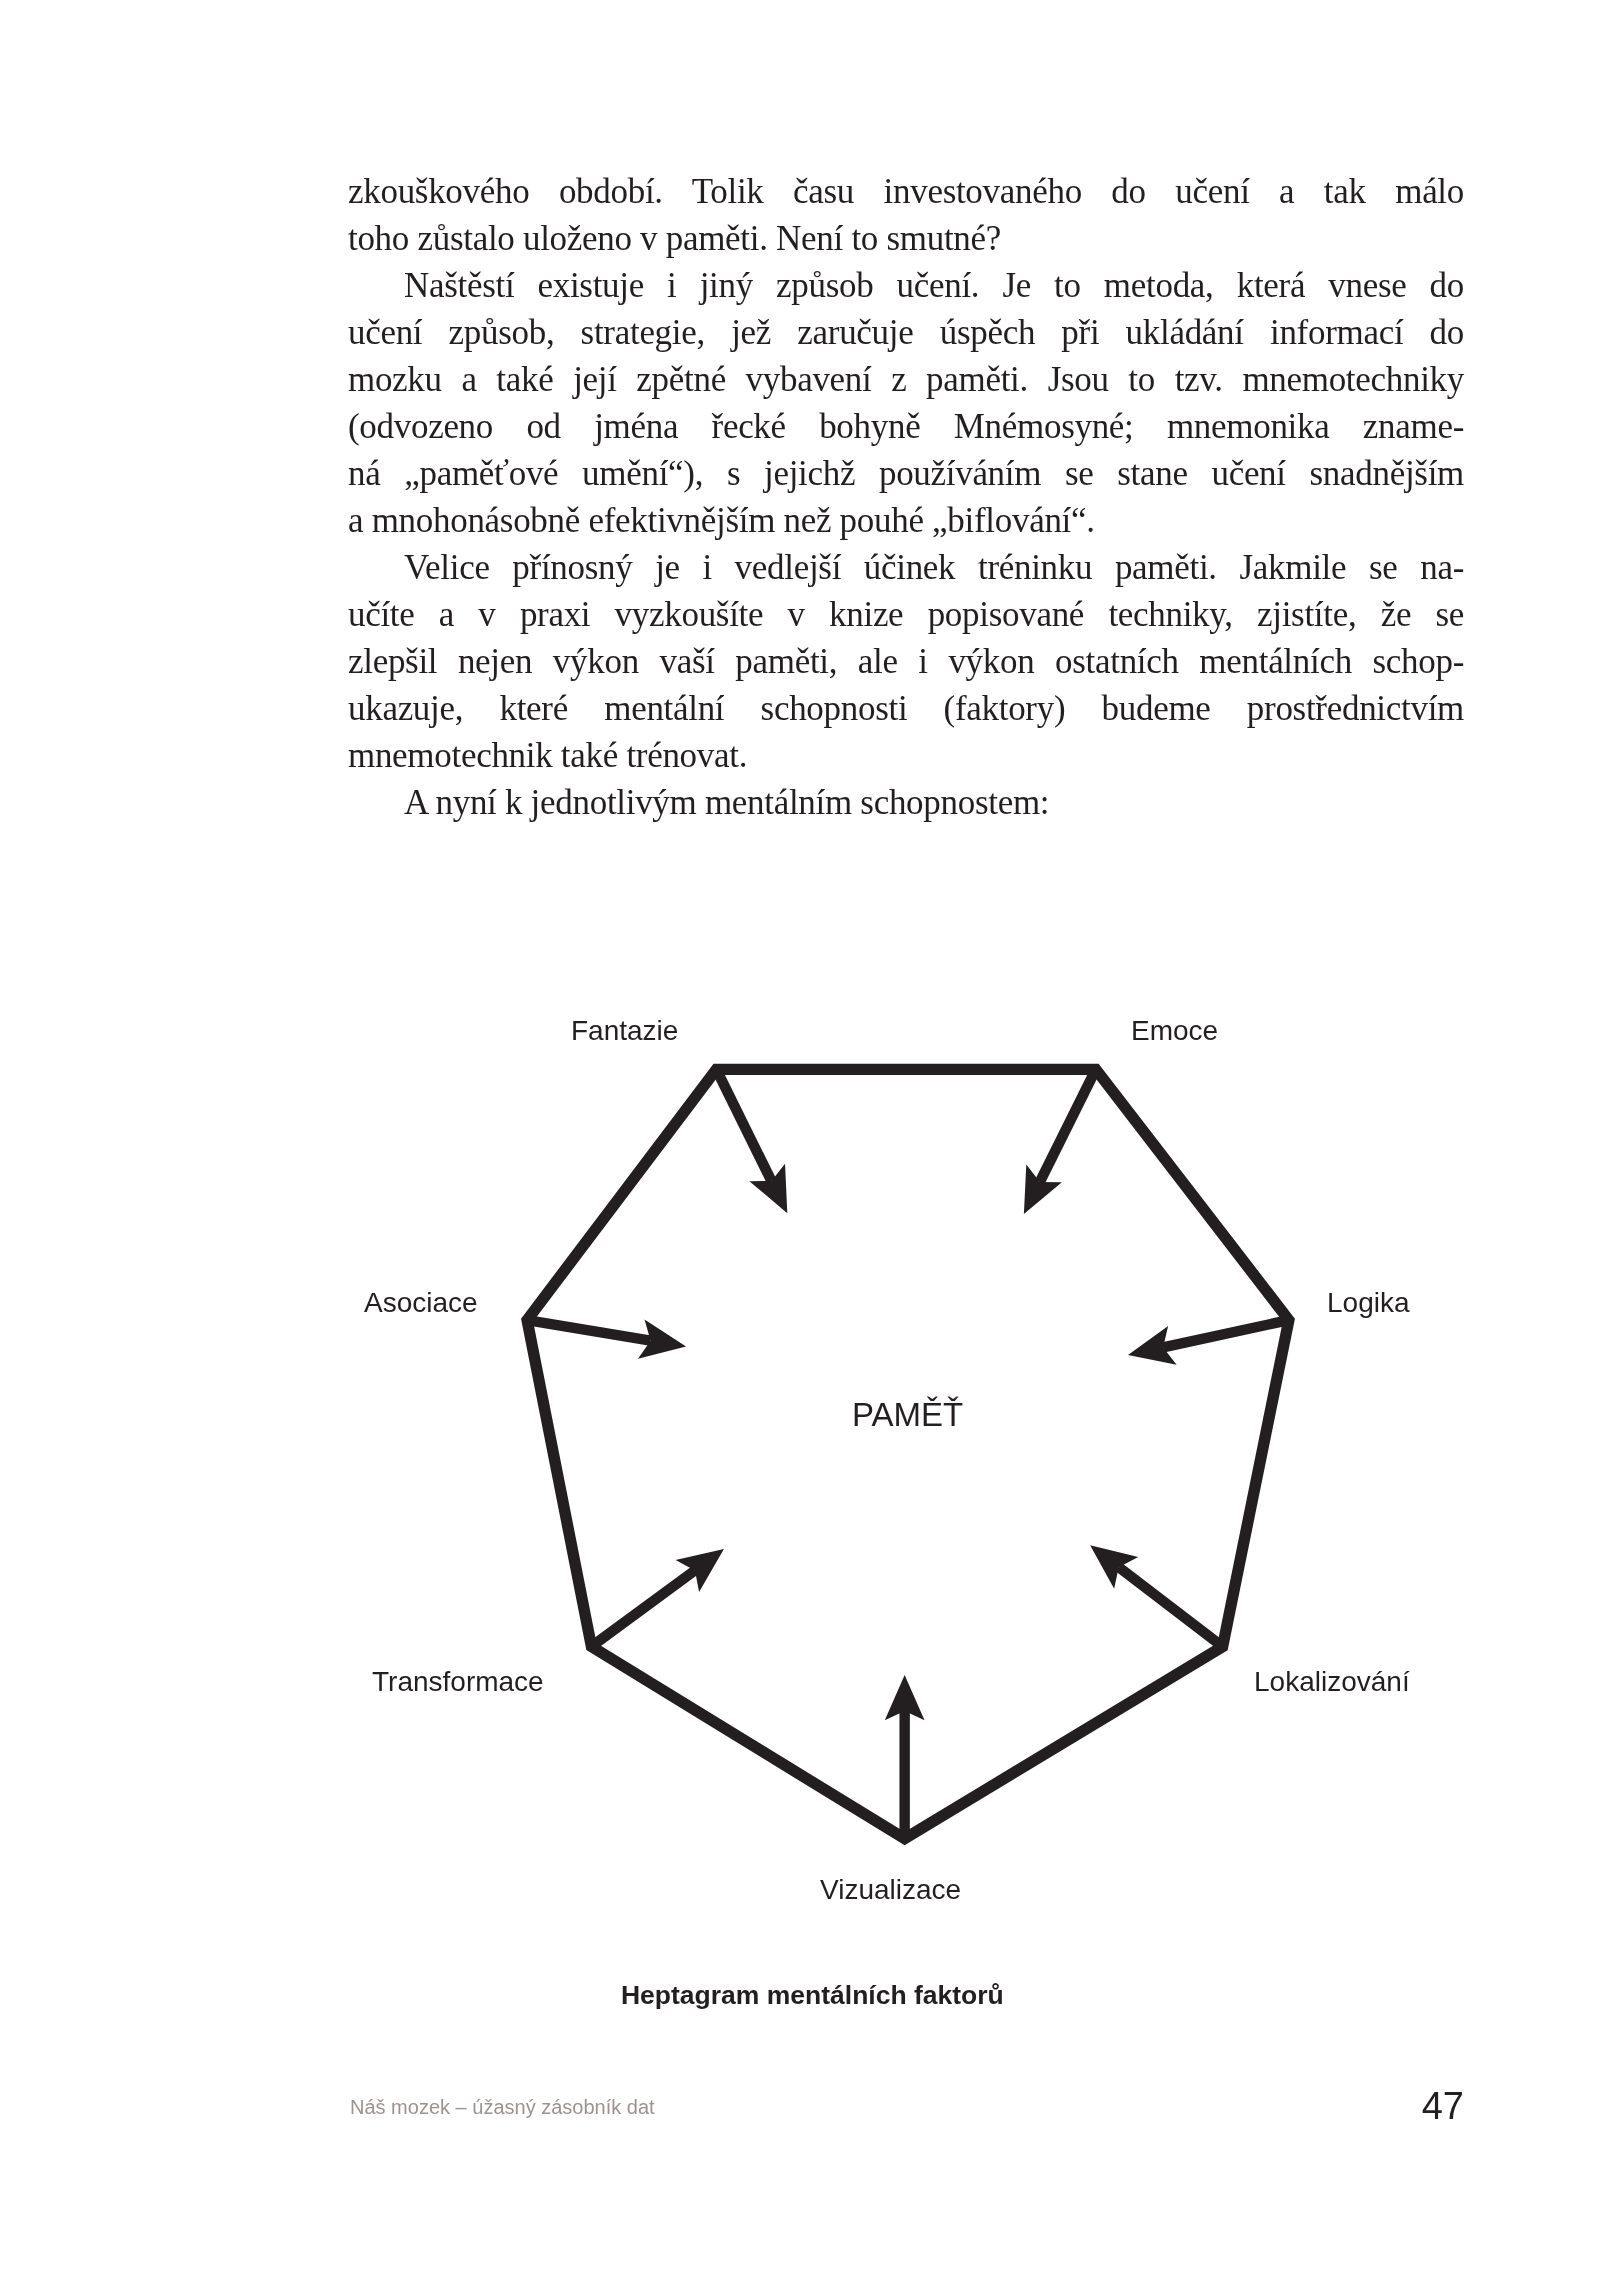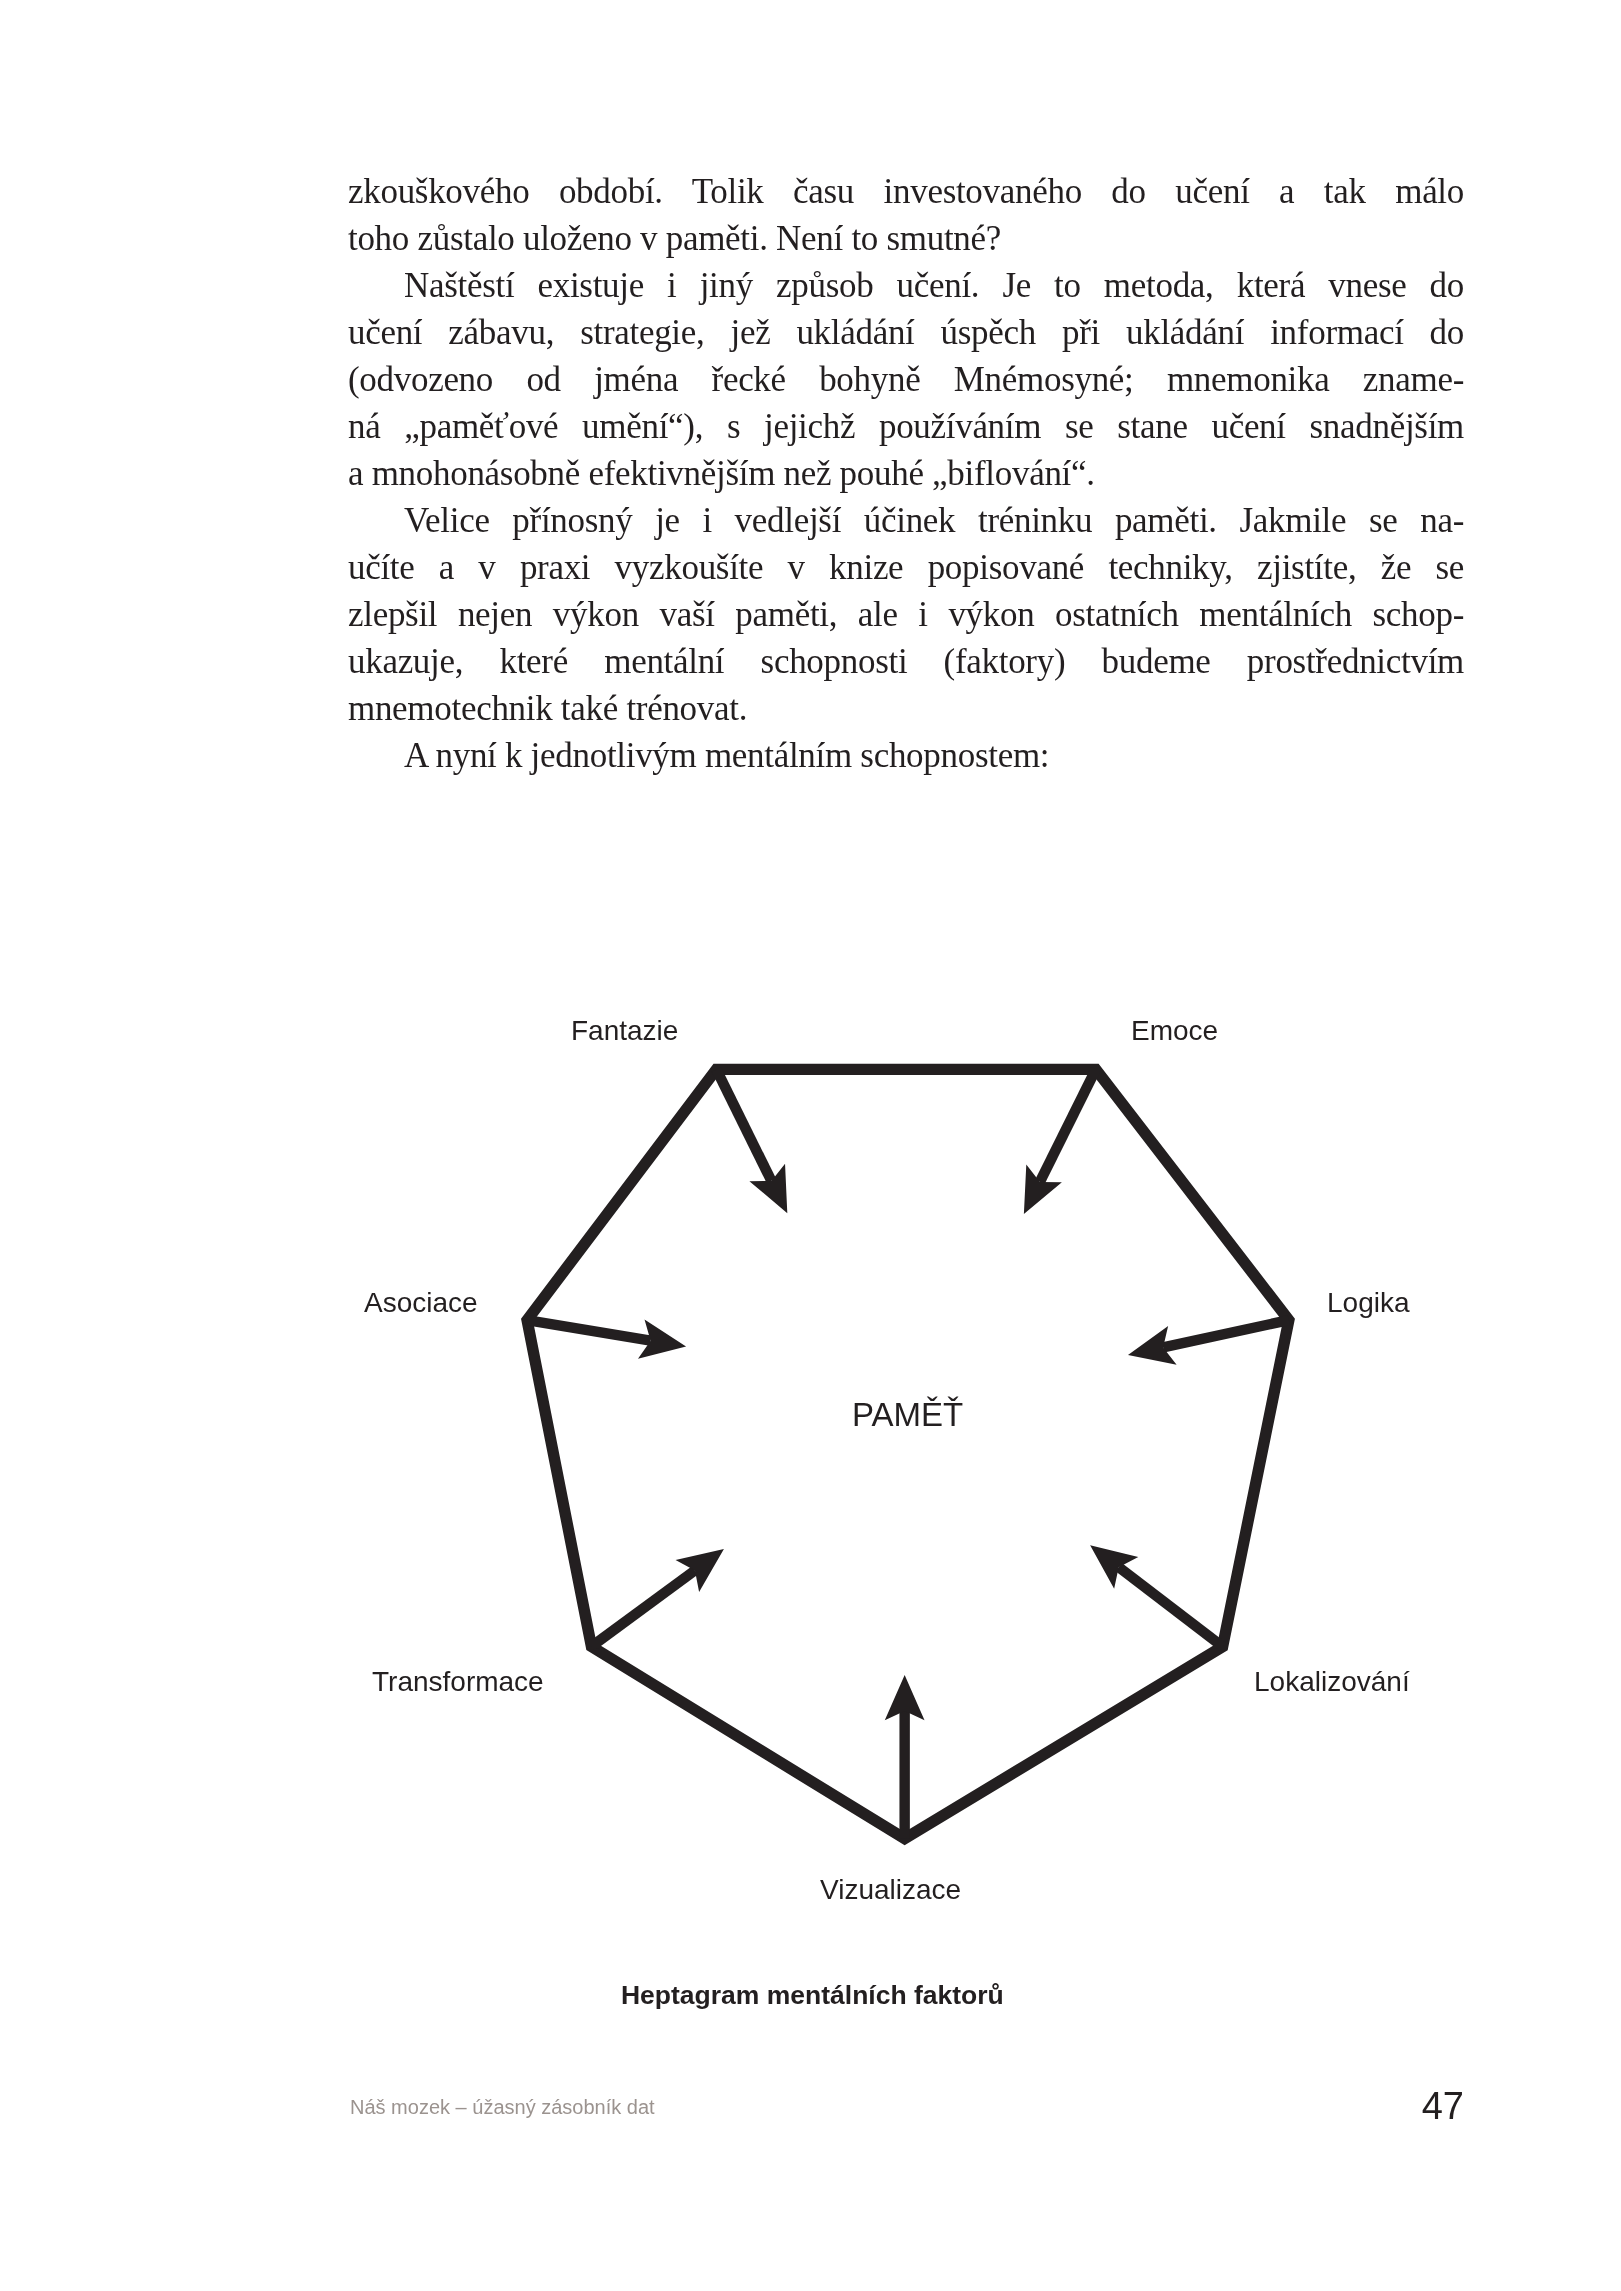--- a/index.html
+++ b/index.html
@@ -80,21 +80,22 @@
   </style>
 </head>
 <body>
 
 <div class="page">
 
   <div class="body-text">
     <span class="line last" style="text-align-last: justify;">zkouškového období. Tolik času investovaného do učení a tak málo</span>
     <span class="line last">toho zůstalo uloženo v paměti. Není to smutné?</span>
     <span class="line indent">Naštěstí existuje i jiný způsob učení. Je to metoda, která vnese do</span>
-    <span class="line">učení zábavu, strategie, jež ukládání úspěch při ukládání informací do</span>
+    <span class="line">učení způsob, strategie, jež zaručuje úspěch při ukládání informací do</span>
+    <span class="line">mozku a také její zpětné vybavení z paměti. Jsou to tzv. mnemotechniky</span>
     <span class="line">(odvozeno od jména řecké bohyně Mnémosyné; mnemonika zname-</span>
     <span class="line">ná „paměťové umění“), s jejichž používáním se stane učení snadnějším</span>
     <span class="line last">a mnohonásobně efektivnějším než pouhé „biflování“.</span>
     <span class="line indent">Velice přínosný je i vedlejší účinek tréninku paměti. Jakmile se na-</span>
     <span class="line">učíte a v praxi vyzkoušíte v knize popisované techniky, zjistíte, že se</span>
     <span class="line">zlepšil nejen výkon vaší paměti, ale i výkon ostatních mentálních schop-</span>
     <span class="line">ukazuje, které mentální schopnosti (faktory) budeme prostřednictvím</span>
     <span class="line last">mnemotechnik také trénovat.</span>
     <span class="line indent last">A nyní k jednotlivým mentálním schopnostem:</span>
   </div>

